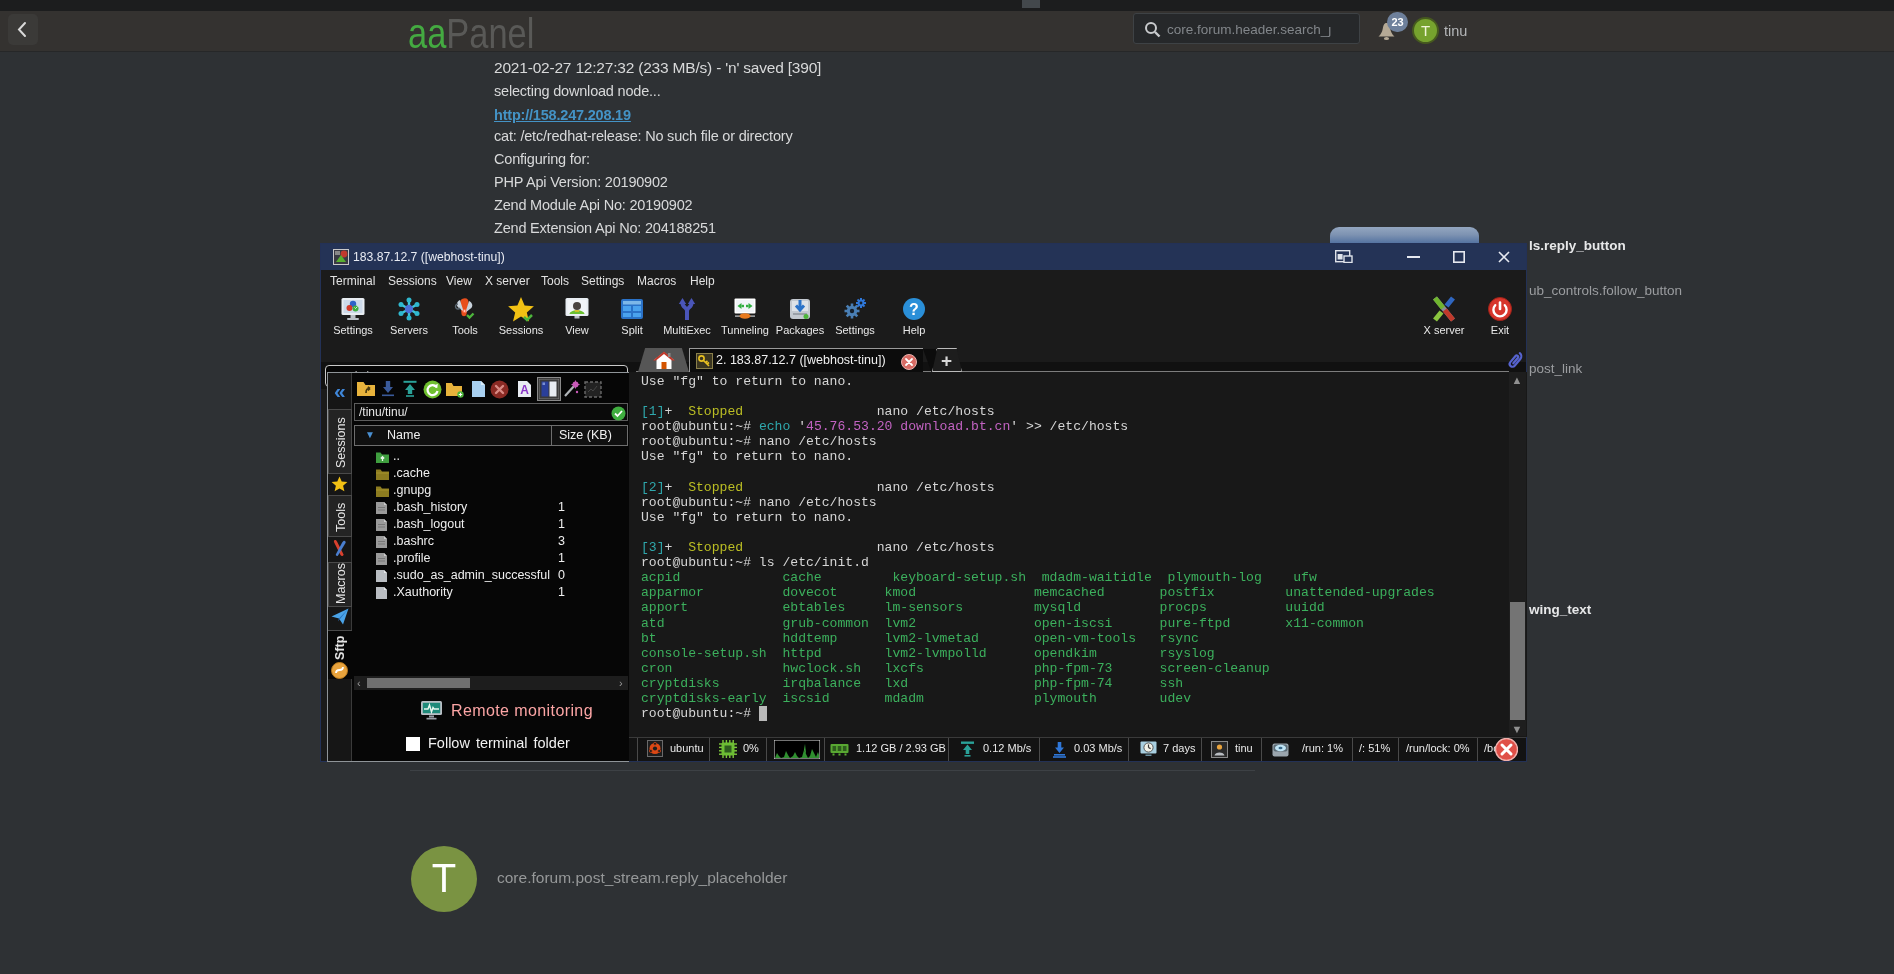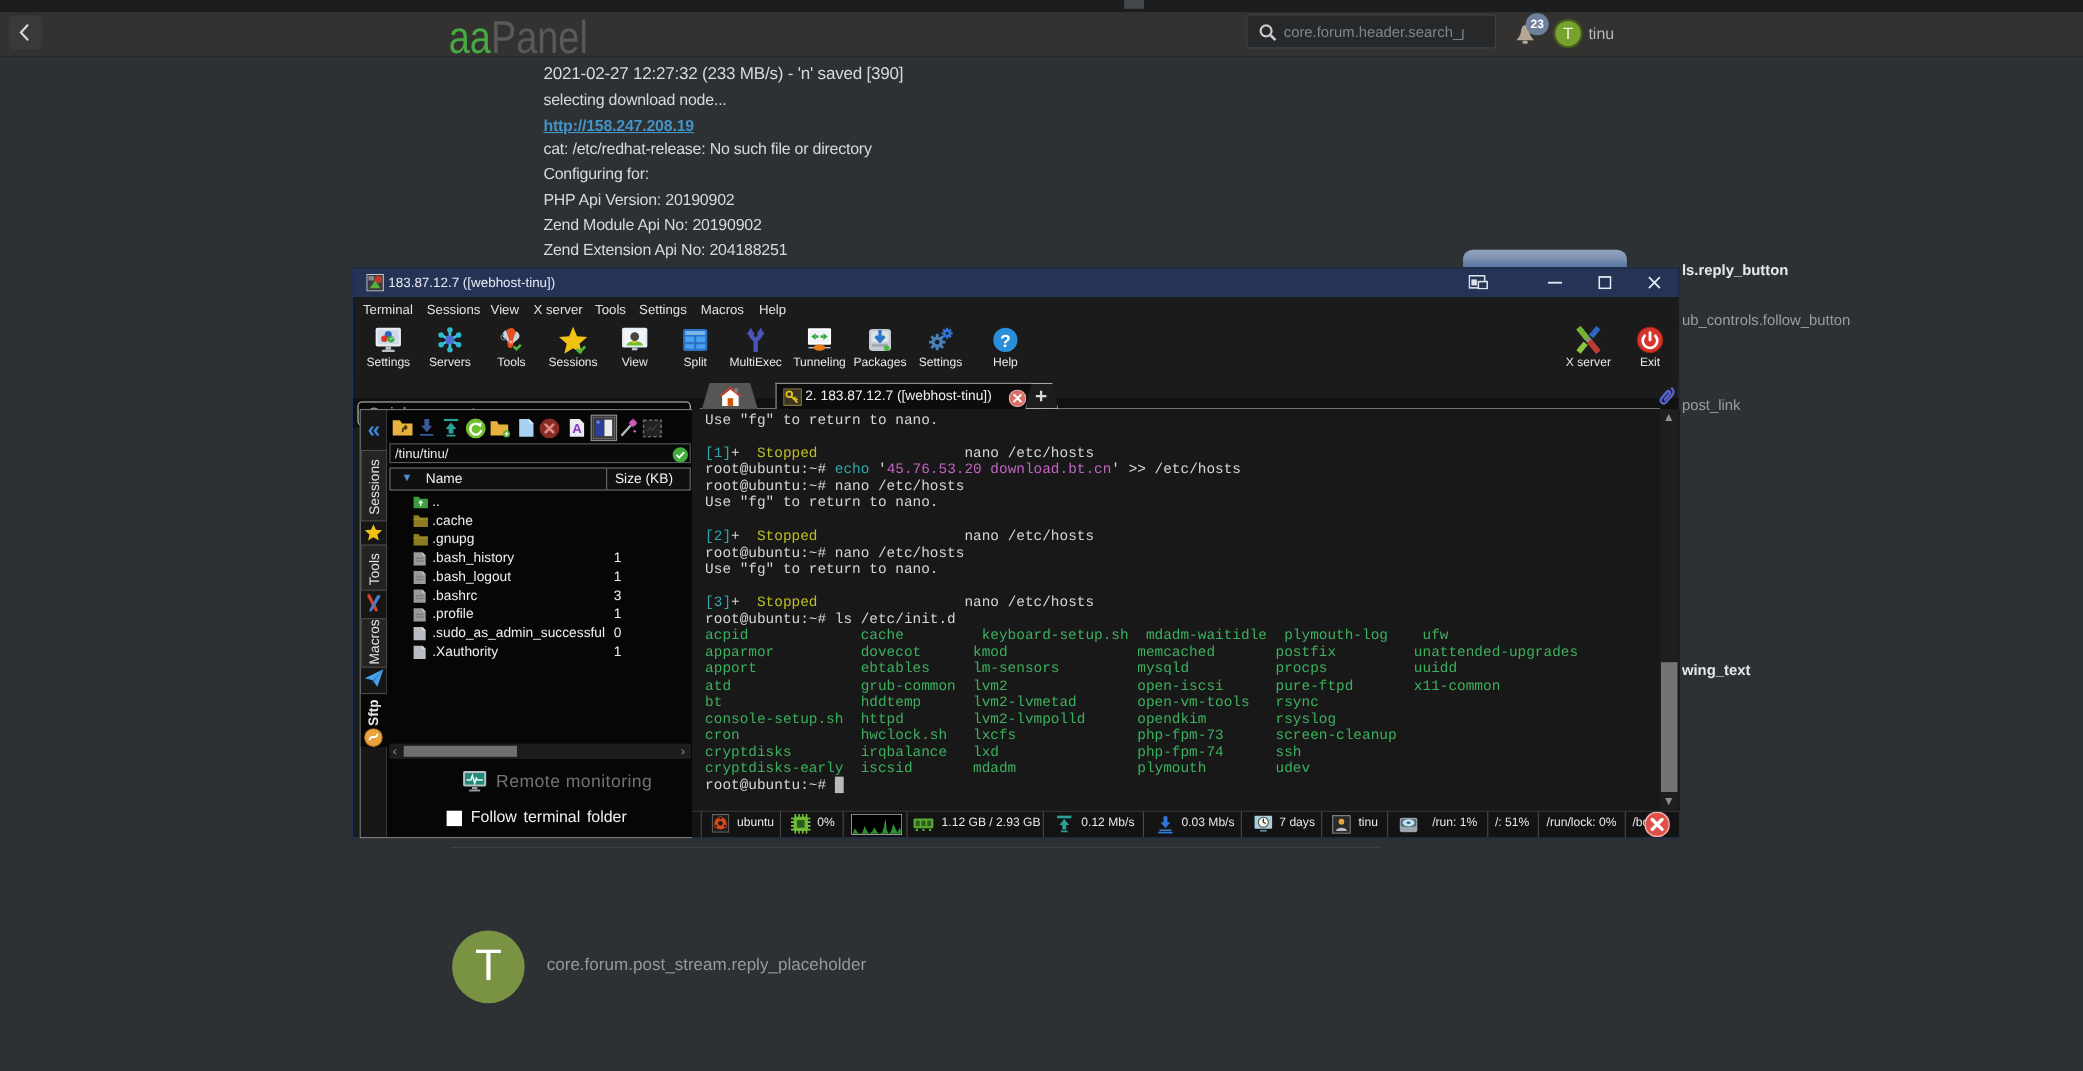--- a/index.html
+++ b/index.html
@@ -48,40 +48,40 @@
   #toolbar { left:0; top:49px; width:1205px; height:52px; background:#1b1b1b; }
   .tblabel { top:32px; font-size:11px; color:#e8e8e8; text-align:center; white-space:nowrap; }
   #qcrow { left:0; top:101px; width:1205px; height:27px; background:#111;margin-top:17px; }
   #qcbox { left:4px; top:3px; width:303px; height:22px; background:#060606; border:1px solid #c9c9c9; border-radius:4px; }
   #qctxt { left:8px; top:2px; font-size:15px; letter-spacing:0.3px; color:#9a9a9a; }
   #termtopline { left:315px; top:127px; width:873px; height:1px; background:#7d7d7d; }
 
   
   .tab { top:104px; height:24px; }
   #tabhome { left:317px; width:51px; background:#565656; clip-path:polygon(14% 0,86% 0,100% 100%,0 100%); }
-  #tabactive { left:368px; width:234px; background:#0c0c0c; border-top:1px solid #9a9a9a; border-left:1px solid #9a9a9a;margin-left:16px; }
+  #tabactive { left:368px; width:234px; background:#0c0c0c; border-top:1px solid #9a9a9a; border-left:1px solid #9a9a9a; }
   #tabactive .slant { position:absolute; left:233px; top:0; width:14px; height:24px; background:#0c0c0c; border-right:1px solid #9a9a9a; transform:skewX(20deg); transform-origin:top left; }
   #tabacttxt { left:26px; top:4px; font-size:12.5px; color:#f0f0f0; white-space:nowrap; }
   #tabplus { left:611px; width:30px; background:#1d1d1d; border:1px solid #bbb; clip-path:polygon(18% 0,82% 0,100% 100%,0 100%); }
 
   
   #sidebar { left:6px; top:128px; width:302px; height:390px; background:#0b0b0b; border:1px solid #8f9498; }
   #vtabs { left:0px; top:0px; width:24px; height:388px; background:#161616; border-right:1px solid #3a3a3a; }
   .vtab { left:0; width:24px; background:#242424; border:1px solid #4a4a4a; }
   .vtabtxt { position:absolute; width:100%; text-align:center; color:#e4e4e4; font-size:12.5px; writing-mode:vertical-rl; transform:rotate(180deg); left:3px; }
   #fpanel { left:24px; top:0; width:278px; height:388px; background:#060606; }
   #fbtoolbar { left:0; top:3px; width:278px; height:26px; }
   #pathrow { left:2px; top:30px; width:274px; height:18px; background:#0a0a0a; border:1px solid #5c5c5c; }
   #pathtxt { left:4px; top:1px; font-size:12px; color:#e8e8e8; }
   #fhdr { left:2px; top:52px; width:274px; height:21px; background:#101010; border:1px solid #6e6e6e; }
   #fhdr .nmcell { position:absolute; left:0; top:0; width:197px; height:19px; border-right:1px solid #6e6e6e; }
   .frow { left:16px; height:17px; font-size:12.5px; color:#efefef; }
   #hscroll { left:2px; top:303px; width:274px; height:14px; background:#1d1d1d; }
   #hthumb { left:13px; top:2px; width:103px; height:10px; background:#6f6f6f; }
-  #remmon { left:99px; top:329px; font-size:16px; letter-spacing:0.4px; color:#737373;text-align:center; }
+  #remmon { left:99px; top:329px; font-size:16px; letter-spacing:0.4px; color:#fca5a5;text-align:center; }
   #followt { left:76px; top:362px; font-size:14.5px; color:#f2f2f2; word-spacing:2px; }
   #followbox { left:54px; top:364px; width:14px; height:14px; background:#fff; }
 
   
   #term { left:308px; top:128px; width:898px; height:365px; background:#181818; }
   #termpre { left:12px; top:2px; font-family:"Liberation Mono", monospace; font-size:13.1px; line-height:15.1px; color:#d6d6d6; white-space:pre; }
   .tc { color:#2fa8ad; } .ty { color:#bcbf24; } .tm { color:#c263c2; } .tg { color:#3cb05d; }
   .cursor { background:#b9b9b9; color:#b9b9b9; }
   #vscroll { left:1188px; top:128px; width:17px; height:364px; background:#1e1e1e; }
   #vthumb { left:1px; top:230px; width:15px; height:118px; background:#747474; }

